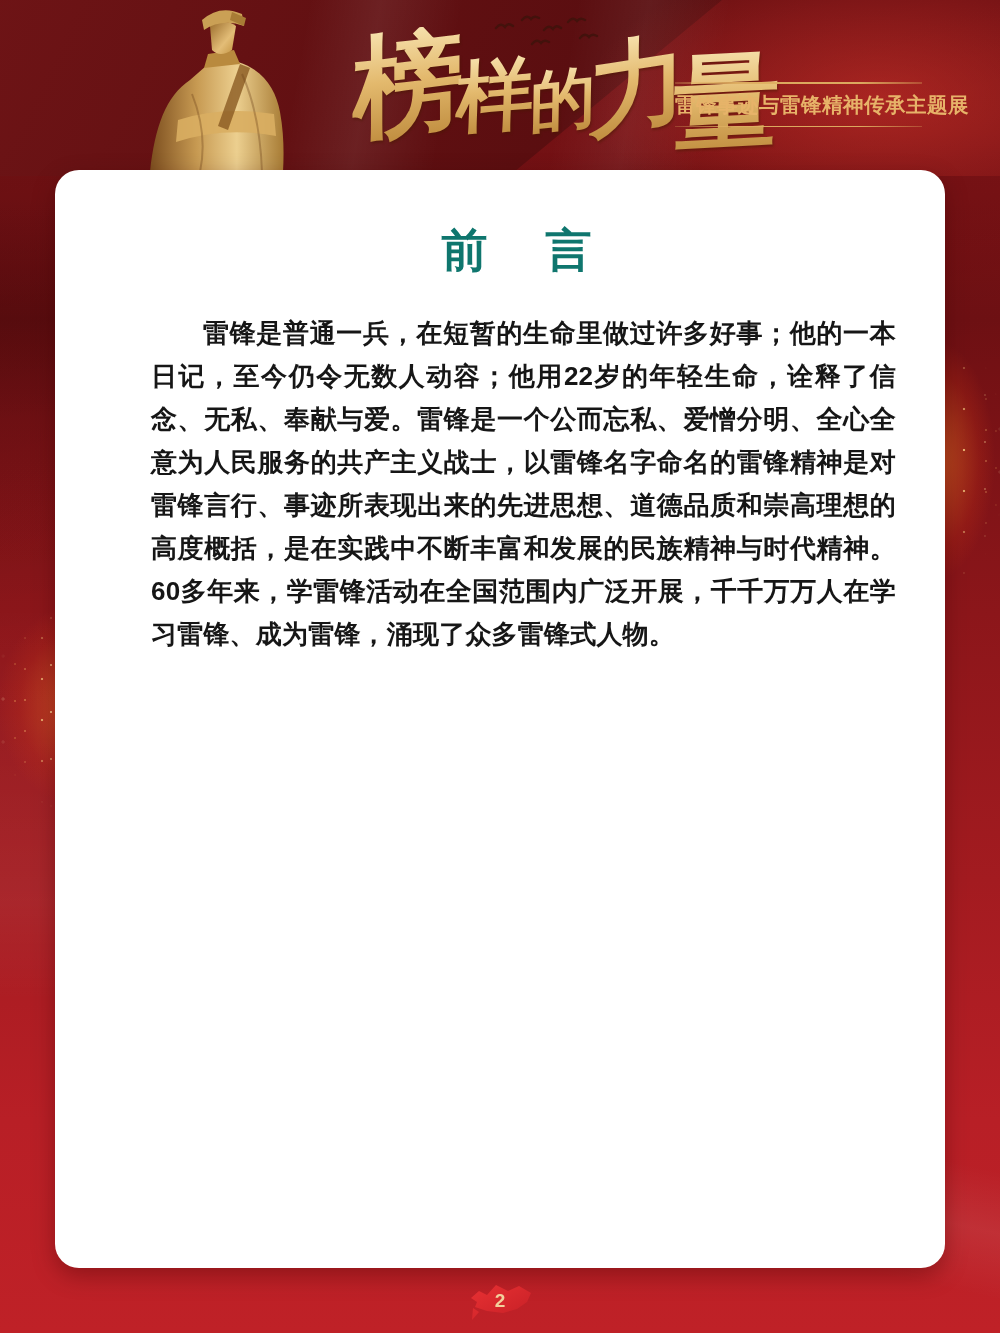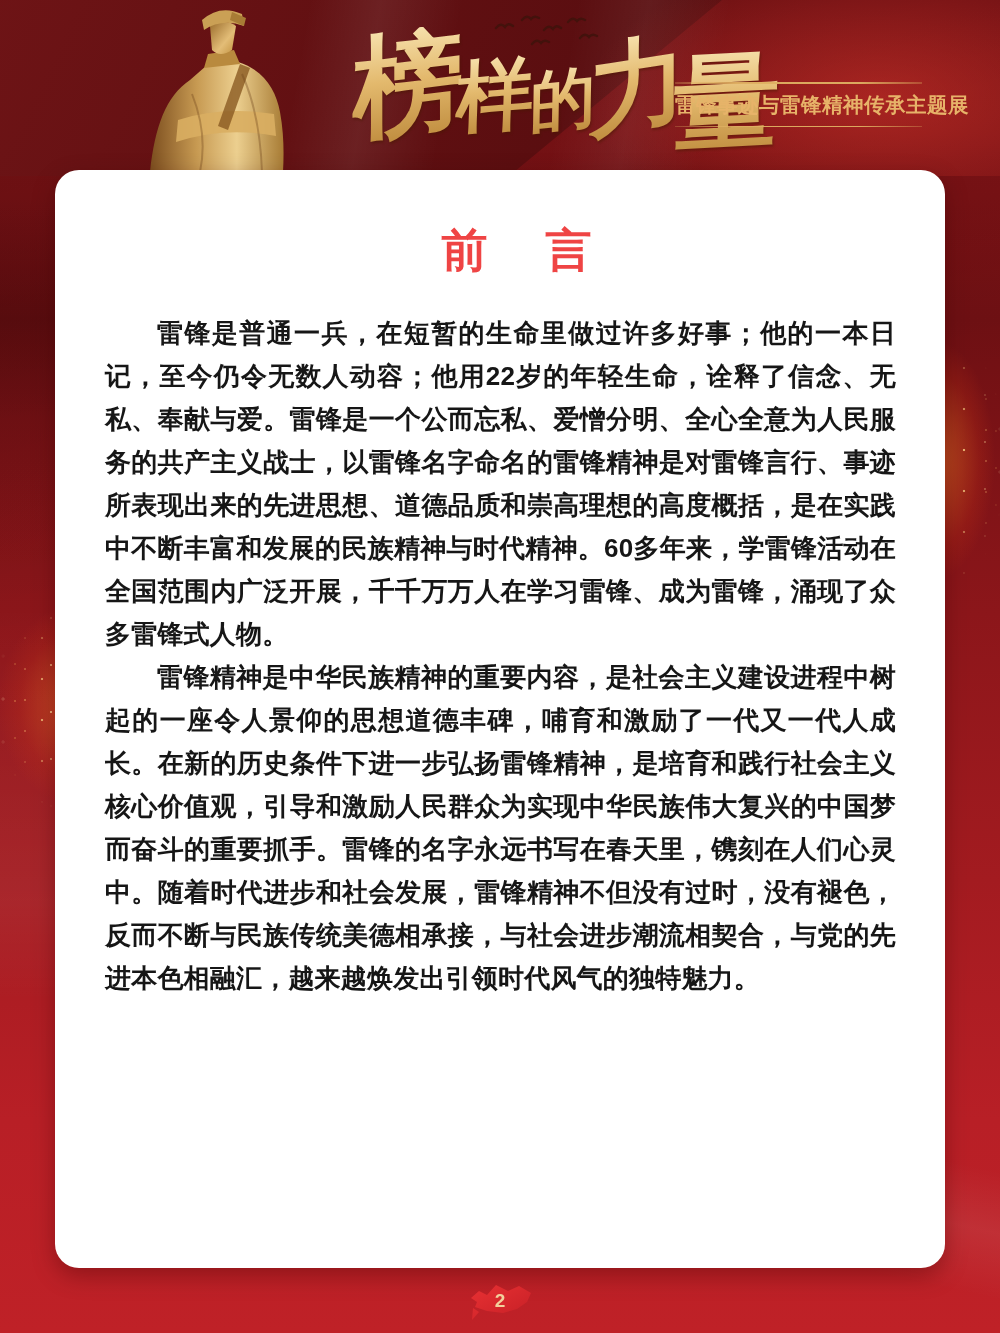--- a/index.html
+++ b/index.html
@@ -74,24 +74,24 @@
   .gold-line{height:1.5px;background:linear-gradient(90deg, rgba(223,176,98,.25), rgba(223,176,98,.95) 25%, rgba(223,176,98,.95) 75%, rgba(223,176,98,.3));}
   .subtitle{margin:7px 0;font-size:20.5px;font-weight:700;color:#e7b369;letter-spacing:.5px;white-space:nowrap;}
   
   .card{
     position:absolute;left:55px;top:170px;width:890px;height:1098px;
     background:#ffffff;border-radius:24px;
     box-shadow:0 8px 22px rgba(60,0,0,.35);
   }
   .preface-title{
     margin:50px 0 0;text-align:center;
-    font-size:46px;font-weight:700;color:#ef4444;letter-spacing:6px;padding-left:39px;
+    font-size:46px;font-weight:700;color:#0f766e;letter-spacing:6px;padding-left:39px;
   }
   .preface-body{
-    margin-top:30px;padding:0 49px 0 50px;
+    margin-top:30px;padding:0 49px 0 96px;
     font-size:26px;line-height:43px;font-weight:600;
     color:#161616;text-align:justify;
   }
   .preface-body p{margin:0;text-indent:2em;letter-spacing:.2px;}
   
   .footer{position:absolute;left:0;top:1278px;width:1000px;height:55px;}
   .page-badge{position:absolute;left:463px;top:4px;width:74px;height:42px;}
   .page-badge svg{position:absolute;left:0;top:0;}
   .page-number{
     position:absolute;left:0;top:8px;width:74px;text-align:center;
@@ -168,21 +168,20 @@
       <div class="gold-line"></div>
       <div class="subtitle">雷锋事迹与雷锋精神传承主题展</div>
       <div class="gold-line"></div>
     </div>
   </header>
 
   <main class="card">
     <h1 class="preface-title">前　言</h1>
     <div class="preface-body">
         <p>雷锋是普通一兵，在短暂的生命里做过许多好事；他的一本日记，至今仍令无数人动容；他用22岁的年轻生命，诠释了信念、无私、奉献与爱。雷锋是一个公而忘私、爱憎分明、全心全意为人民服务的共产主义战士，以雷锋名字命名的雷锋精神是对雷锋言行、事迹所表现出来的先进思想、道德品质和崇高理想的高度概括，是在实践中不断丰富和发展的民族精神与时代精神。60多年来，学雷锋活动在全国范围内广泛开展，千千万万人在学习雷锋、成为雷锋，涌现了众多雷锋式人物。</p>
-        <p>雷锋精神是中华民族精神的重要内容，是社会主义建设进程中树起的一座令人景仰的思想道德丰碑，哺育和激励了一代又一代人成长。在新的历史条件下进一步弘扬雷锋精神，是培育和践行社会主义核心价值观，引导和激励人民群众为实现中华民族伟大复兴的中国梦而奋斗的重要抓手。雷锋的名字永远书写在春天里，镌刻在人们心灵中。随着时代进步和社会发展，雷锋精神不但没有过时，没有褪色，反而不断与民族传统美德相承接，与社会进步潮流相契合，与党的先进本色相融汇，越来越焕发出引领时代风气的独特魅力。</p>
       </div>
   </main>
 
   <footer class="footer">
     <div class="page-badge">
       <svg width="74" height="42" viewBox="0 0 74 42">
         <defs>
           <linearGradient id="splashRed" x1="0" y1="0" x2="1" y2="1">
             <stop offset="0" stop-color="#e83133"></stop>
             <stop offset="1" stop-color="#c61f26"></stop>

